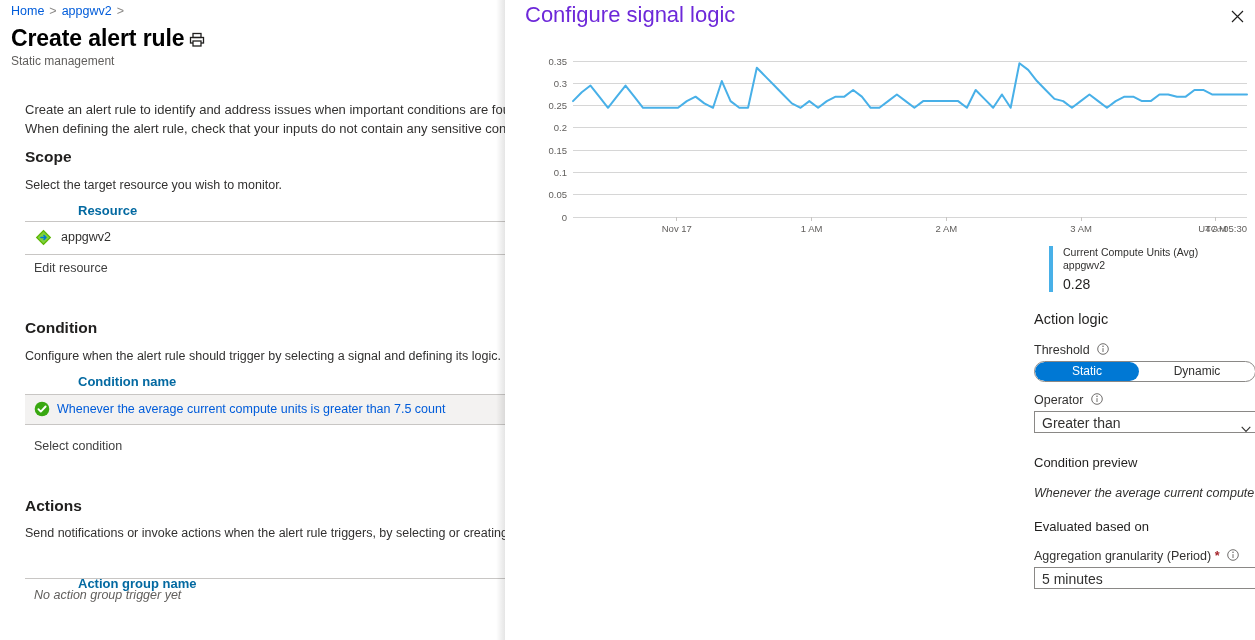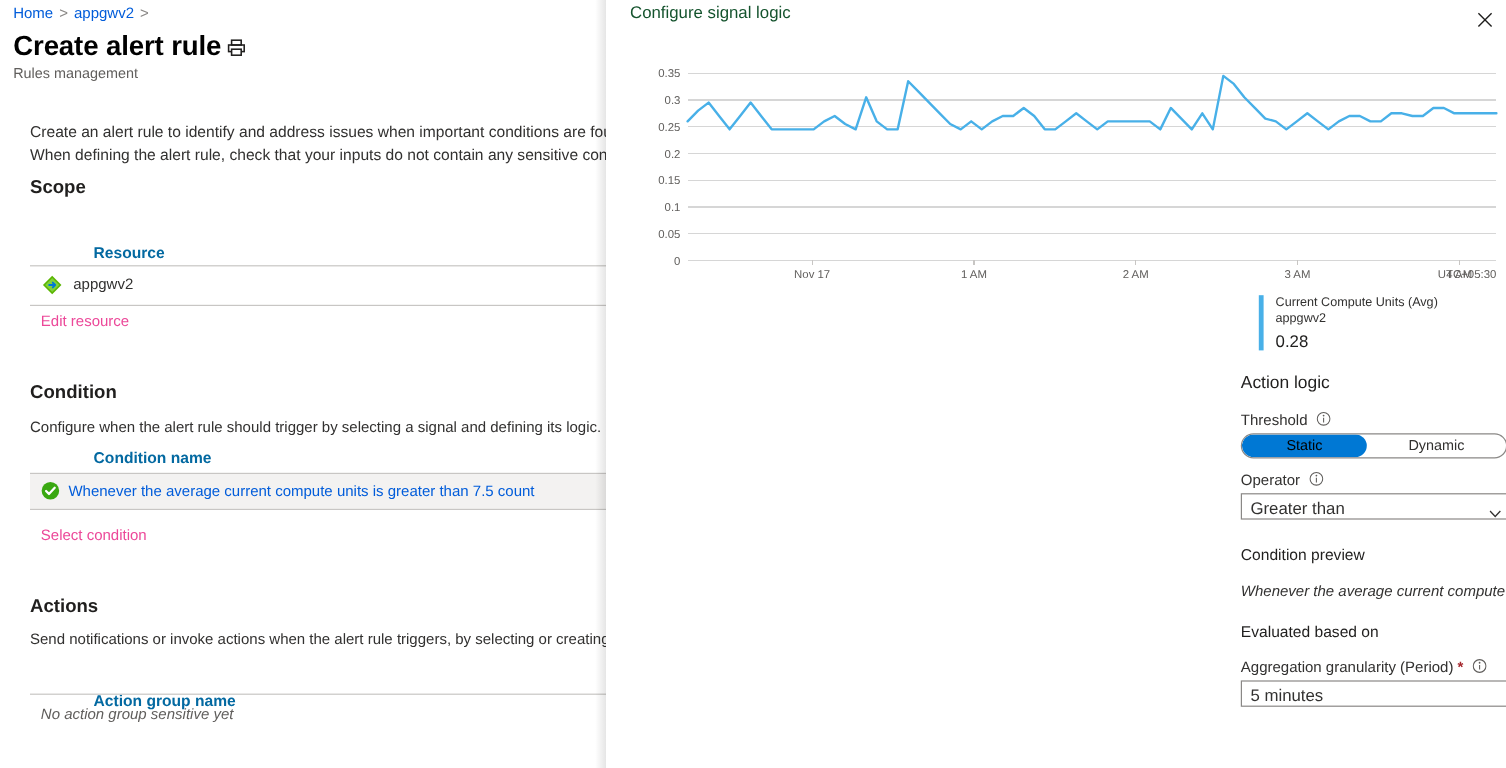--- a/index.html
+++ b/index.html
@@ -104,21 +104,21 @@
     position: absolute;
     left: 25px;
     width: 490px;
     height: 1px;
     background: #c8c6c4;
   }
   .link {
     position: absolute;
     left: 34px;
     font-size: 12.5px;
-    color: #ec4899;
+    color: #404040;
     cursor: pointer;
   }
 
   .resource-row {
     position: absolute;
     left: 25px;
     width: 490px;
     height: 32px;
   }
   .res-icon {
@@ -171,23 +171,23 @@
   .blade {
     position: absolute;
     left: 505px; top: 0;
     width: 750px;
     height: 640px;
     background: #ffffff;
   }
   .blade-title {
     position: absolute;
     left: 20px; top: 2px;
-    font-size: 14px;
+    font-size: 22px;
     font-weight: 400;
-    color: #14532d;
+    color: #6d28d9;
   }
   .close-btn {
     position: absolute;
     right: 5px; top: 3px;
     width: 26px; height: 26px;
     display: flex;
     align-items: center;
     justify-content: center;
     cursor: pointer;
     color: #201f1e;
@@ -282,21 +282,21 @@
     height: 19px;
     line-height: 19px;
     text-align: center;
     font-size: 12px;
     box-sizing: border-box;
   }
   .toggle-opt.sel {
     left: 0;
     width: 104px;
     background: #0078d4;
-    color: #000000;
+    color: #ffffff;
     border-radius: 11px;
   }
   .toggle-opt.unsel {
     left: 104px;
     width: 116px;
     color: #323130;
   }
 
   .select-box {
     position: absolute;
@@ -340,28 +340,29 @@
     <div class="page-title">Create alert rule</div>
 
     <div class="print-icon">
       <svg width="18" height="18" viewBox="0 0 18 18">
         <rect x="5" y="2.5" width="8" height="4" fill="none" stroke="#201f1e" stroke-width="1.3"></rect>
         <rect x="2.5" y="6.5" width="13" height="5.5" fill="none" stroke="#201f1e" stroke-width="1.3"></rect>
         <rect x="5" y="10" width="8" height="5" fill="#ffffff" stroke="#201f1e" stroke-width="1.3"></rect>
       </svg>
     </div>
 
-    <div class="page-subtitle">Rules management</div>
+    <div class="page-subtitle">Static management</div>
 
     <div class="intro">
       <span>Create an alert rule to identify and address issues when important conditions are found in you</span>
       <span class="line2">When defining the alert rule, check that your inputs do not contain any sensitive content.</span>
     </div>
 
     <div class="sec-head" style="top:148px;">Scope</div>
+    <div class="sec-desc" style="top:178px;">Select the target resource you wish to monitor.</div>
     <div class="col-head" style="top:203px;">Resource</div>
     <div class="hrule" style="top:221px;"></div>
 
     <div class="resource-row" style="top:222px;">
       <span class="res-icon">
         <svg width="17" height="17" viewBox="0 0 17 17">
           <polygon points="8.5,0.8 16.2,8.5 8.5,16.2 0.8,8.5" fill="#5ab500"></polygon>
           <polygon points="8.5,2.6 14.4,8.5 8.5,14.4 2.6,8.5" fill="#7fd13b"></polygon>
           <path d="M6 8.5 L11 8.5 M9 6.5 L11 8.5 L9 10.5" fill="none" stroke="#0078d4" stroke-width="1.6" stroke-linecap="round" stroke-linejoin="round"></path>
         </svg>
@@ -385,21 +386,21 @@
       </span>
       <span class="cond-text">Whenever the average current compute units is greater than 7.5 count</span>
     </div>
     <div class="hrule" style="top:424px;"></div>
     <div class="link" style="top:439px;">Select condition</div>
 
     <div class="sec-head" style="top:497px;">Actions</div>
     <div class="sec-desc" style="top:526px;">Send notifications or invoke actions when the alert rule triggers, by selecting or creating a nev</div>
     <div class="col-head" style="top:576px;">Action group name</div>
     <div class="hrule" style="top:578px;"></div>
-    <div class="ag-empty" style="top:588px;">No action group sensitive yet</div>
+    <div class="ag-empty" style="top:588px;">No action group trigger yet</div>
     <div class="hrule" style="top:609px;"></div>
     <div class="link" style="top:618px;">Select action group</div>
   </div>
 
   <div class="panel-edge"></div>
 
   <div class="blade">
 
     <div class="blade-title">Configure signal logic</div>
 

